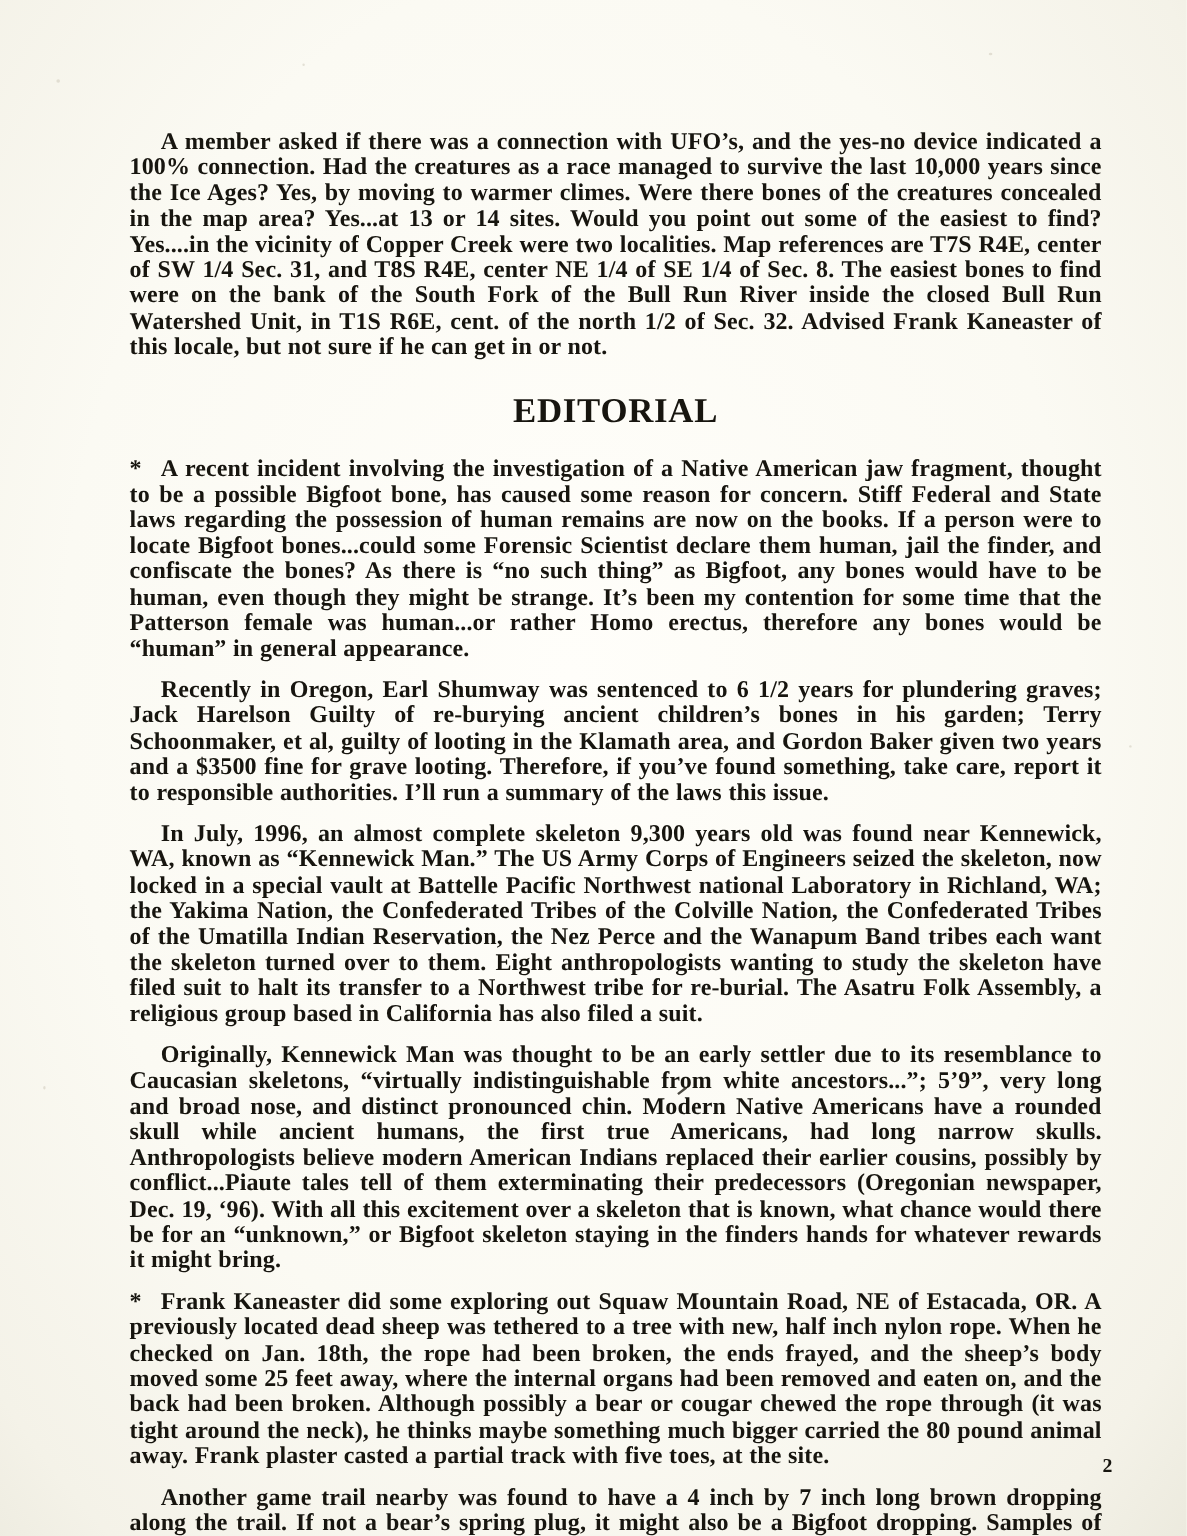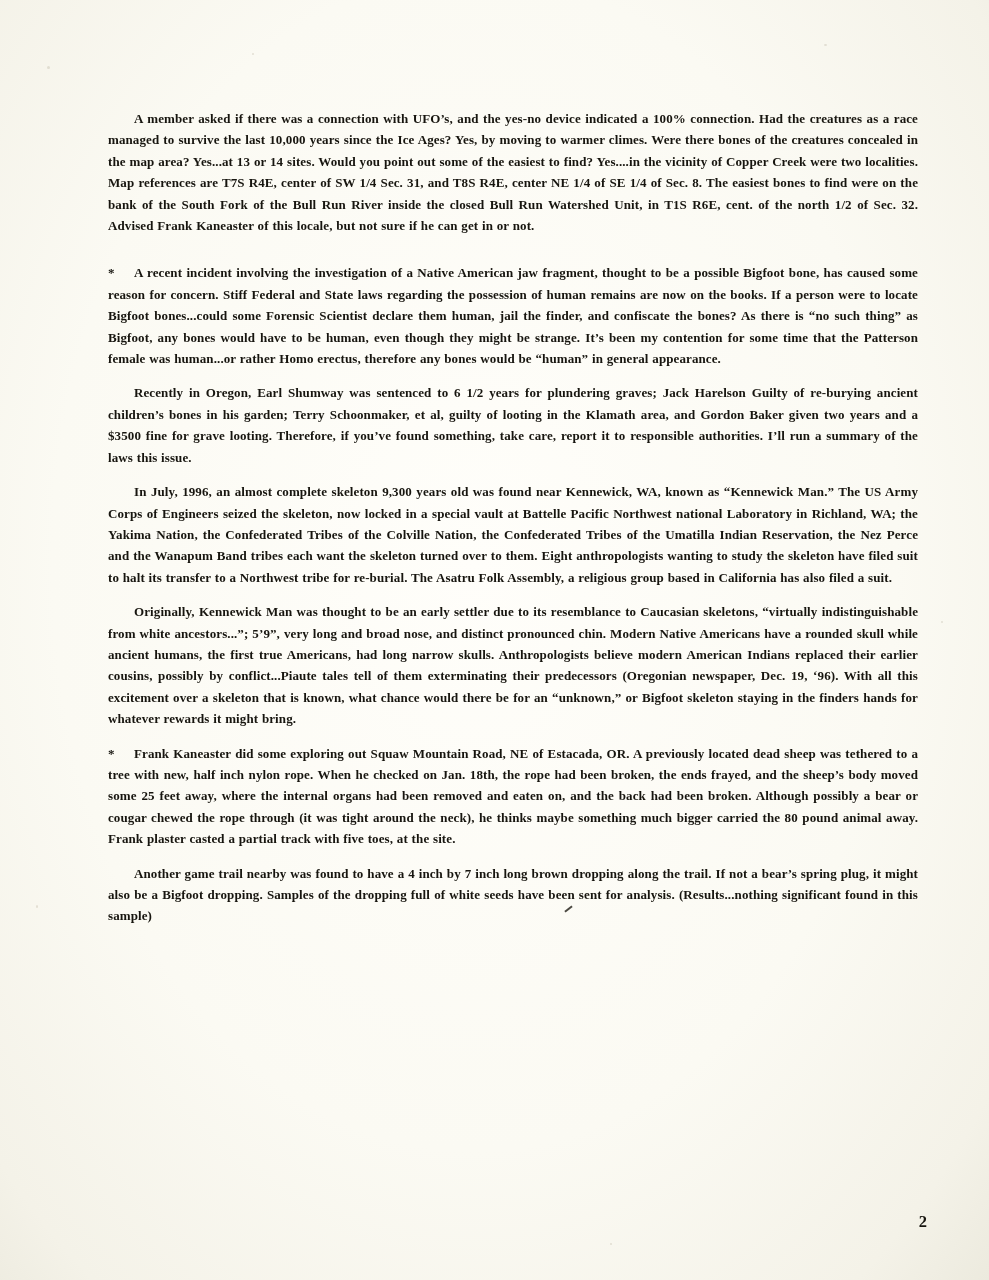--- a/index.html
+++ b/index.html
@@ -30,21 +30,21 @@
   }
   .page {
     position: absolute;
     left: 108px;
     top: 108px;
     width: 810px;
   }
   p {
     margin: 0 0 13px 0;
     text-align: justify;
-    font-size: 13px;
+    font-size: 20px;
     line-height: 21.4px;
     font-weight: bold;
     letter-spacing: .1px;
     word-spacing: .4px;
   }
   p.indent { text-indent: 26px; }
   .block-lead {
     margin-bottom: 26px;
   }
   h2 {
@@ -95,20 +95,21 @@
 <div class="speckle" style="left:252px; top:53px; width:2px; height:2px;"></div>
 <div class="speckle" style="left:824px; top:44px; width:3px; height:2px;"></div>
 <div class="speckle" style="left:941px; top:621px; width:2px; height:2px;"></div>
 <div class="speckle" style="left:36px; top:905px; width:2px; height:3px;"></div>
 <div class="speckle" style="left:610px; top:1243px; width:2px; height:2px;"></div>
 
 <div class="page">
 
   <p class="indent block-lead">A member asked if there was a connection with UFO’s, and the yes-no device indicated a 100% connection. Had the creatures as a race managed to survive the last 10,000 years since the Ice Ages?  Yes, by moving to warmer climes.  Were there bones of the creatures concealed in the map area?  Yes...at 13 or 14 sites.  Would you point out some of the easiest to find?  Yes....in the vicinity of Copper Creek were two localities.  Map references are T7S R4E, center of SW 1/4 Sec. 31, and T8S R4E, center NE 1/4 of SE 1/4 of Sec. 8.  The easiest bones to find were on the bank of the South Fork of the Bull Run River inside the closed Bull Run Watershed Unit, in T1S R6E, cent. of the north 1/2 of Sec. 32. Advised Frank Kaneaster of this locale, but not sure if he can get in or not.</p>
 
+  <h2>EDITORIAL</h2>
 
   <p><span class="star">*</span><span>A recent incident involving the investigation of a Native American jaw fragment, thought to be a possible Bigfoot bone, has caused some reason for concern.  Stiff Federal and State laws regarding the possession of human remains are now on the books.  If a person were to locate Bigfoot bones...could some Forensic Scientist declare them human, jail the finder, and confiscate the bones?  As there is “no such thing” as Bigfoot, any bones would have to be human, even though they might be strange.  It’s been my contention for some time that the Patterson female was human...or rather </span><span class="ital">Homo erectus</span><span>, therefore any bones would be “human” in general appearance.</span></p>
 
   <p class="indent">Recently in Oregon, Earl Shumway was sentenced to 6 1/2 years for plundering graves; Jack Harelson Guilty of re-burying ancient children’s bones in his garden; Terry Schoonmaker, et al, guilty of looting in the Klamath area, and Gordon Baker given two years and a $3500 fine for grave looting.  Therefore, if you’ve found something, take care, report it to responsible authorities.  I’ll run a summary of the laws this issue.</p>
 
   <p class="indent">In July, 1996, an almost complete skeleton 9,300 years old was found near Kennewick, WA, known as “Kennewick Man.”  The US Army Corps of Engineers seized the skeleton, now locked in a special vault at Battelle Pacific Northwest national Laboratory in Richland, WA; the Yakima Nation, the Confederated Tribes of the Colville Nation, the Confederated Tribes of the Umatilla Indian Reservation, the Nez Perce and the Wanapum Band tribes each want the skeleton turned over to them.  Eight anthropologists wanting to study the skeleton have filed suit to halt its transfer to a Northwest tribe for re-burial.  The Asatru Folk Assembly, a religious group based in California has also filed a suit.</p>
 
   <p class="indent">Originally, Kennewick Man was thought to be an early settler due to its resemblance to Caucasian skeletons, “virtually indistinguishable from white ancestors...”; 5’9”, very long and broad nose, and distinct pronounced chin.  Modern Native Americans have a rounded skull while ancient humans, the first true Americans, had long narrow skulls.  Anthropologists believe modern American Indians replaced their earlier cousins, possibly by conflict...Piaute tales tell of them exterminating their predecessors (Oregonian newspaper, Dec. 19, ‘96).  With all this excitement over a skeleton that is known, what chance would there be for an “unknown,” or Bigfoot skeleton staying in the finders hands for whatever rewards it might bring.</p>
 
 

